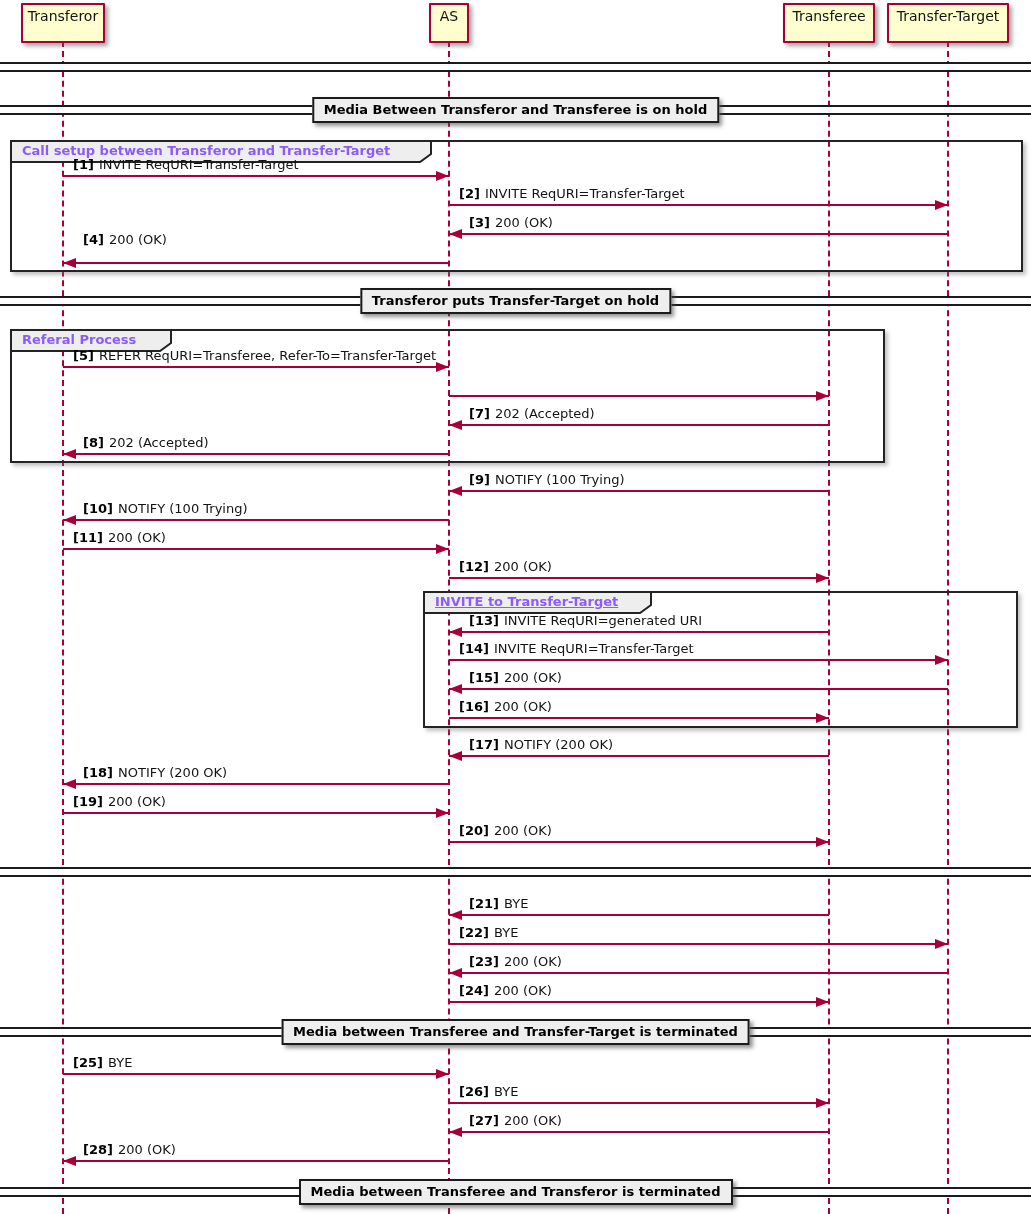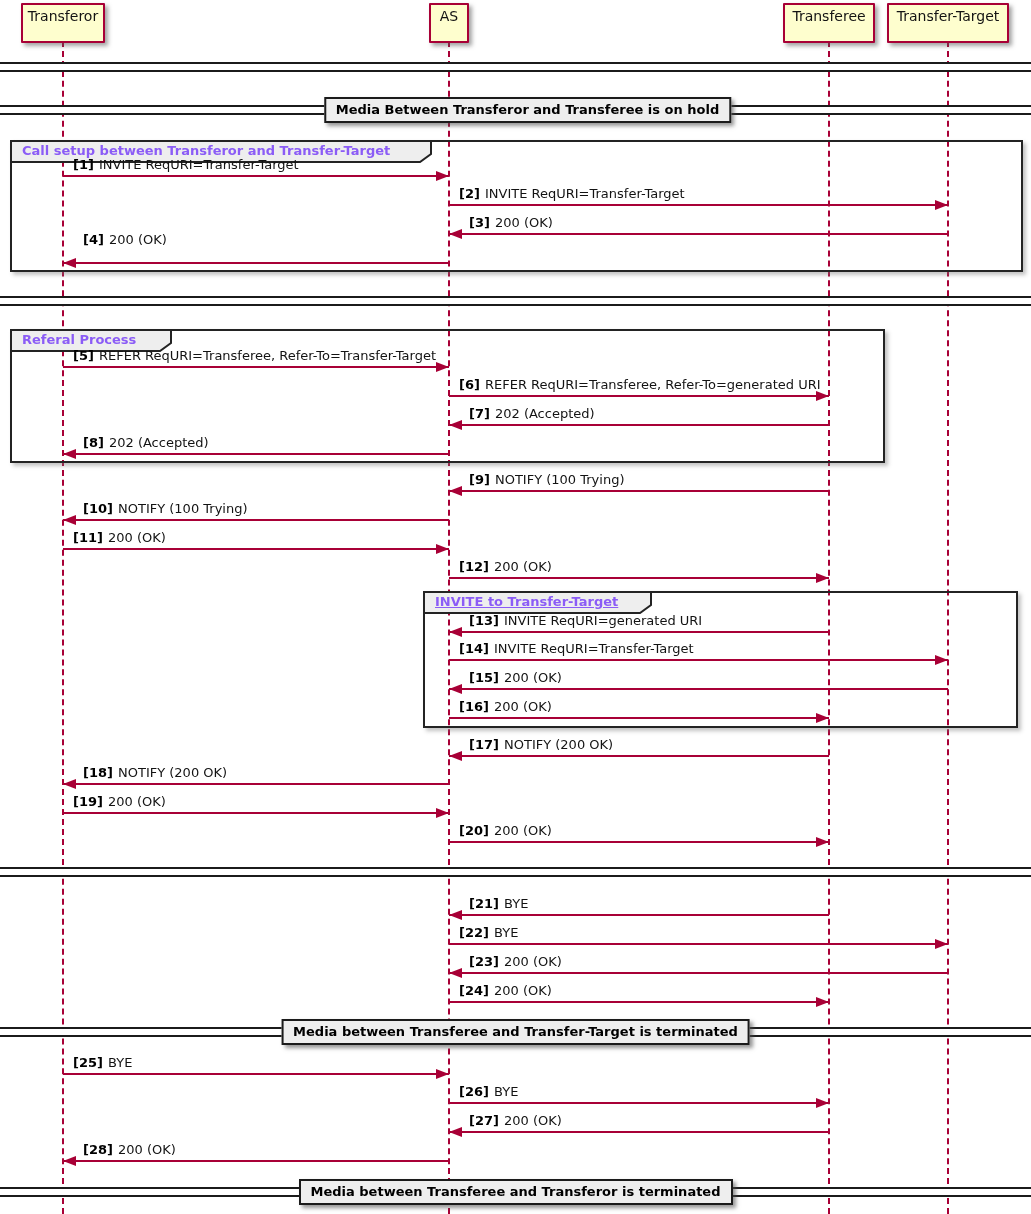--- a/index.html
+++ b/index.html
@@ -44,22 +44,23 @@
     <div class="lifeline" style="left: 62px; top: 31px; height: 1183px;"></div>
     <div class="lifeline" style="left: 448px; top: 31px; height: 1183px;"></div>
     <div class="lifeline" style="left: 828px; top: 31px; height: 1183px;"></div>
     <div class="lifeline" style="left: 947px; top: 31px; height: 1183px;"></div>
     <div class="participant" style="left: 21px; width: 84px;">Transferor</div>
     <div class="participant" style="left: 429px; width: 40px;">AS</div>
     <div class="participant" style="left: 783px; width: 92px;">Transferee</div>
     <div class="participant" style="left: 887px; width: 122px;">Transfer-Target</div>
     <div class="divider-lines" style="top: 62px;"></div>
     <div class="divider-lines" style="top: 105px;"></div>
-    <div class="divider-label" style="top: 97px; margin-left: 12px;">Media Between Transferor and Transferee is on hold</div>
+    <div class="divider-label" style="top: 97px;">Media Between Transferor and Transferee is on hold</div>
     <div class="divider-lines" style="top: 296px;"></div>
+    <div class="divider-label" style="top: 288px;">Transferor puts Transfer-Target on hold</div>
     <div class="divider-lines" style="top: 867px;"></div>
     <div class="divider-lines" style="top: 1027px;"></div>
     <div class="divider-label" style="top: 1019px;">Media between Transferee and Transfer-Target is terminated</div>
     <div class="divider-lines" style="top: 1187px;"></div>
     <div class="divider-label" style="top: 1179px;">Media between Transferee and Transferor is terminated</div>
     <div class="group-frame" style="left: 10px; top: 140px; width: 1013px; height: 132px;"></div>
     <svg width="422" height="23" class="group-tab" style="left: 10px; top: 140px;">
       <path d="M1 1 L421 1 L421 14 L410 22 L1 22 Z" fill="#EEEEEE" stroke="#232323" stroke-width="2"></path>
     </svg>
     <div class="group-label" style="left: 22px; top: 143px;">Call setup between Transferor and Transfer-Target</div>
@@ -83,21 +84,20 @@
     <div class="head-left" style="left: 449px; top: 229px;"></div>
     <div class="msg-label" style="left: 469px; top: 215px;"><span class="seq">[3]</span><span class="mtext">200 (OK)</span></div>
     <div class="msg-line" style="left: 63px; top: 262px; width: 386px;"></div>
     <div class="head-left" style="left: 63px; top: 258px;"></div>
     <div class="msg-label" style="left: 83px; top: 232px;"><span class="seq">[4]</span><span class="mtext">200 (OK)</span></div>
     <div class="msg-line" style="left: 63px; top: 366px; width: 386px;"></div>
     <div class="head-right" style="left: 436px; top: 362px;"></div>
     <div class="msg-label" style="left: 73px; top: 348px;"><span class="seq">[5]</span><span class="mtext">REFER ReqURI=Transferee, Refer-To=Transfer-Target</span></div>
     <div class="msg-line" style="left: 449px; top: 395px; width: 380px;"></div>
     <div class="head-right" style="left: 816px; top: 391px;"></div>
-    <div class="msg-label" style="left: 459px; top: 377px;"><span class="seq">[6]</span><span class="mtext">REFER ReqURI=Transferee, Refer-To=generated URI</span></div>
     <div class="msg-line" style="left: 449px; top: 424px; width: 380px;"></div>
     <div class="head-left" style="left: 449px; top: 420px;"></div>
     <div class="msg-label" style="left: 469px; top: 406px;"><span class="seq">[7]</span><span class="mtext">202 (Accepted)</span></div>
     <div class="msg-line" style="left: 63px; top: 453px; width: 386px;"></div>
     <div class="head-left" style="left: 63px; top: 449px;"></div>
     <div class="msg-label" style="left: 83px; top: 435px;"><span class="seq">[8]</span><span class="mtext">202 (Accepted)</span></div>
     <div class="msg-line" style="left: 449px; top: 490px; width: 380px;"></div>
     <div class="head-left" style="left: 449px; top: 486px;"></div>
     <div class="msg-label" style="left: 469px; top: 472px;"><span class="seq">[9]</span><span class="mtext">NOTIFY (100 Trying)</span></div>
     <div class="msg-line" style="left: 63px; top: 519px; width: 386px;"></div>

